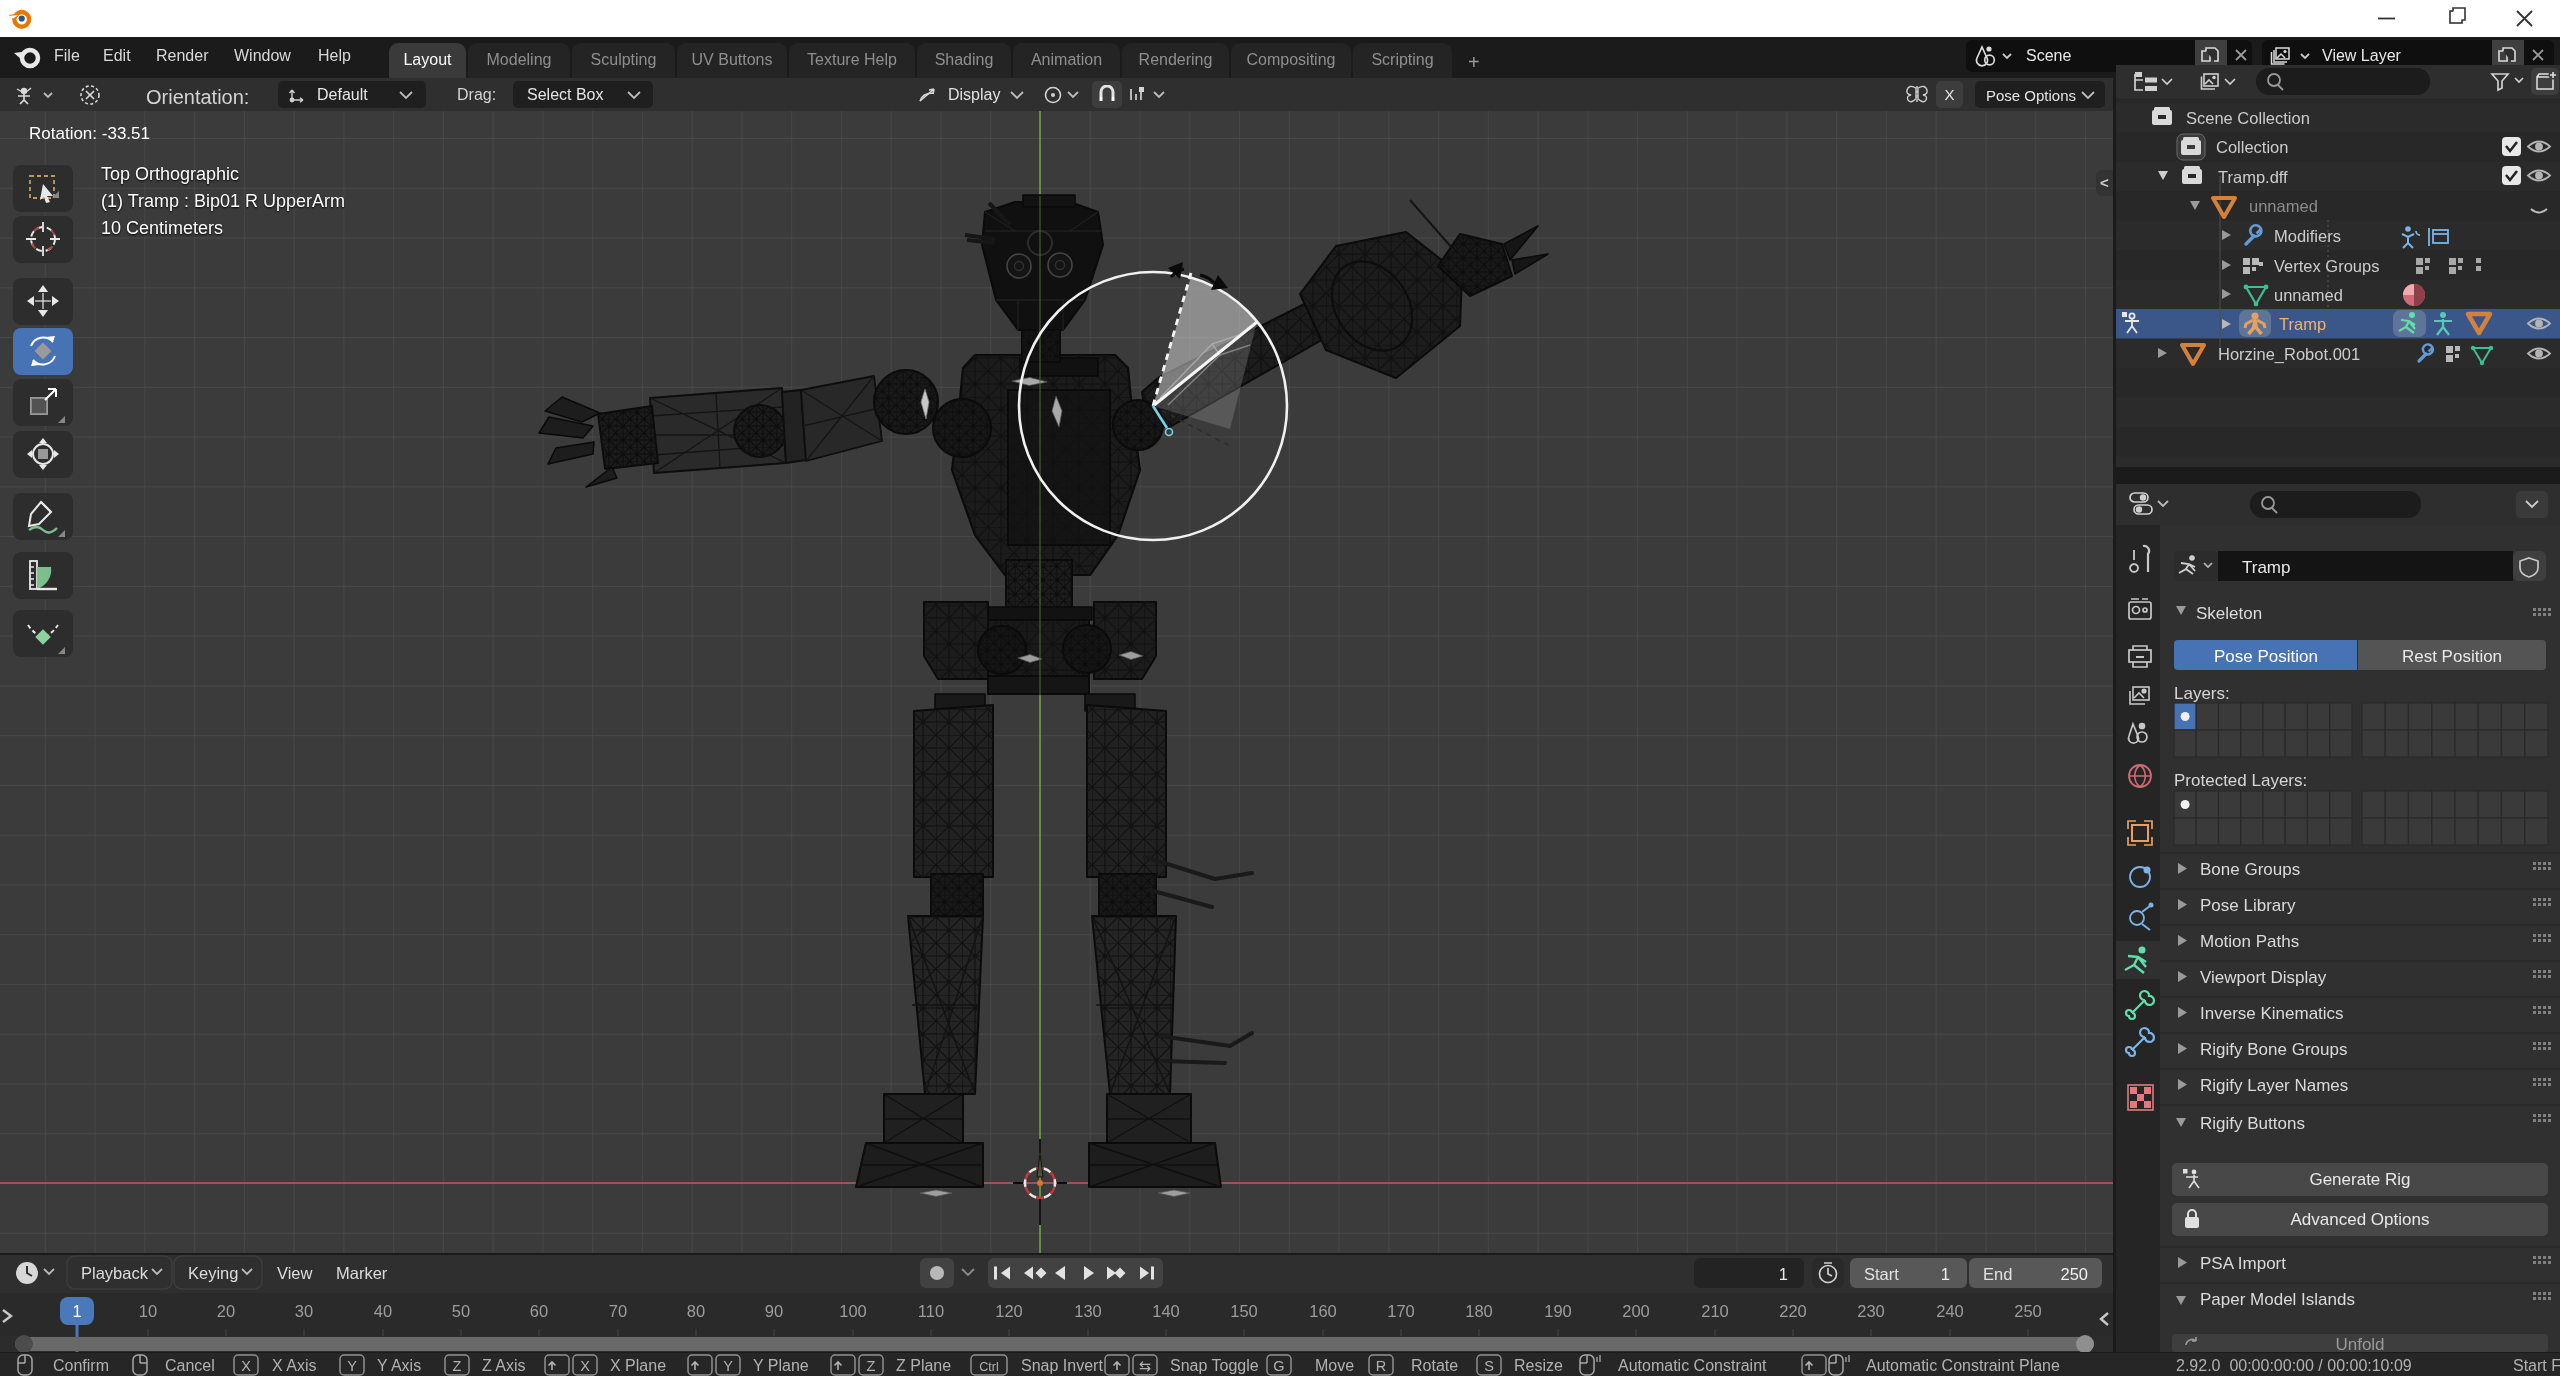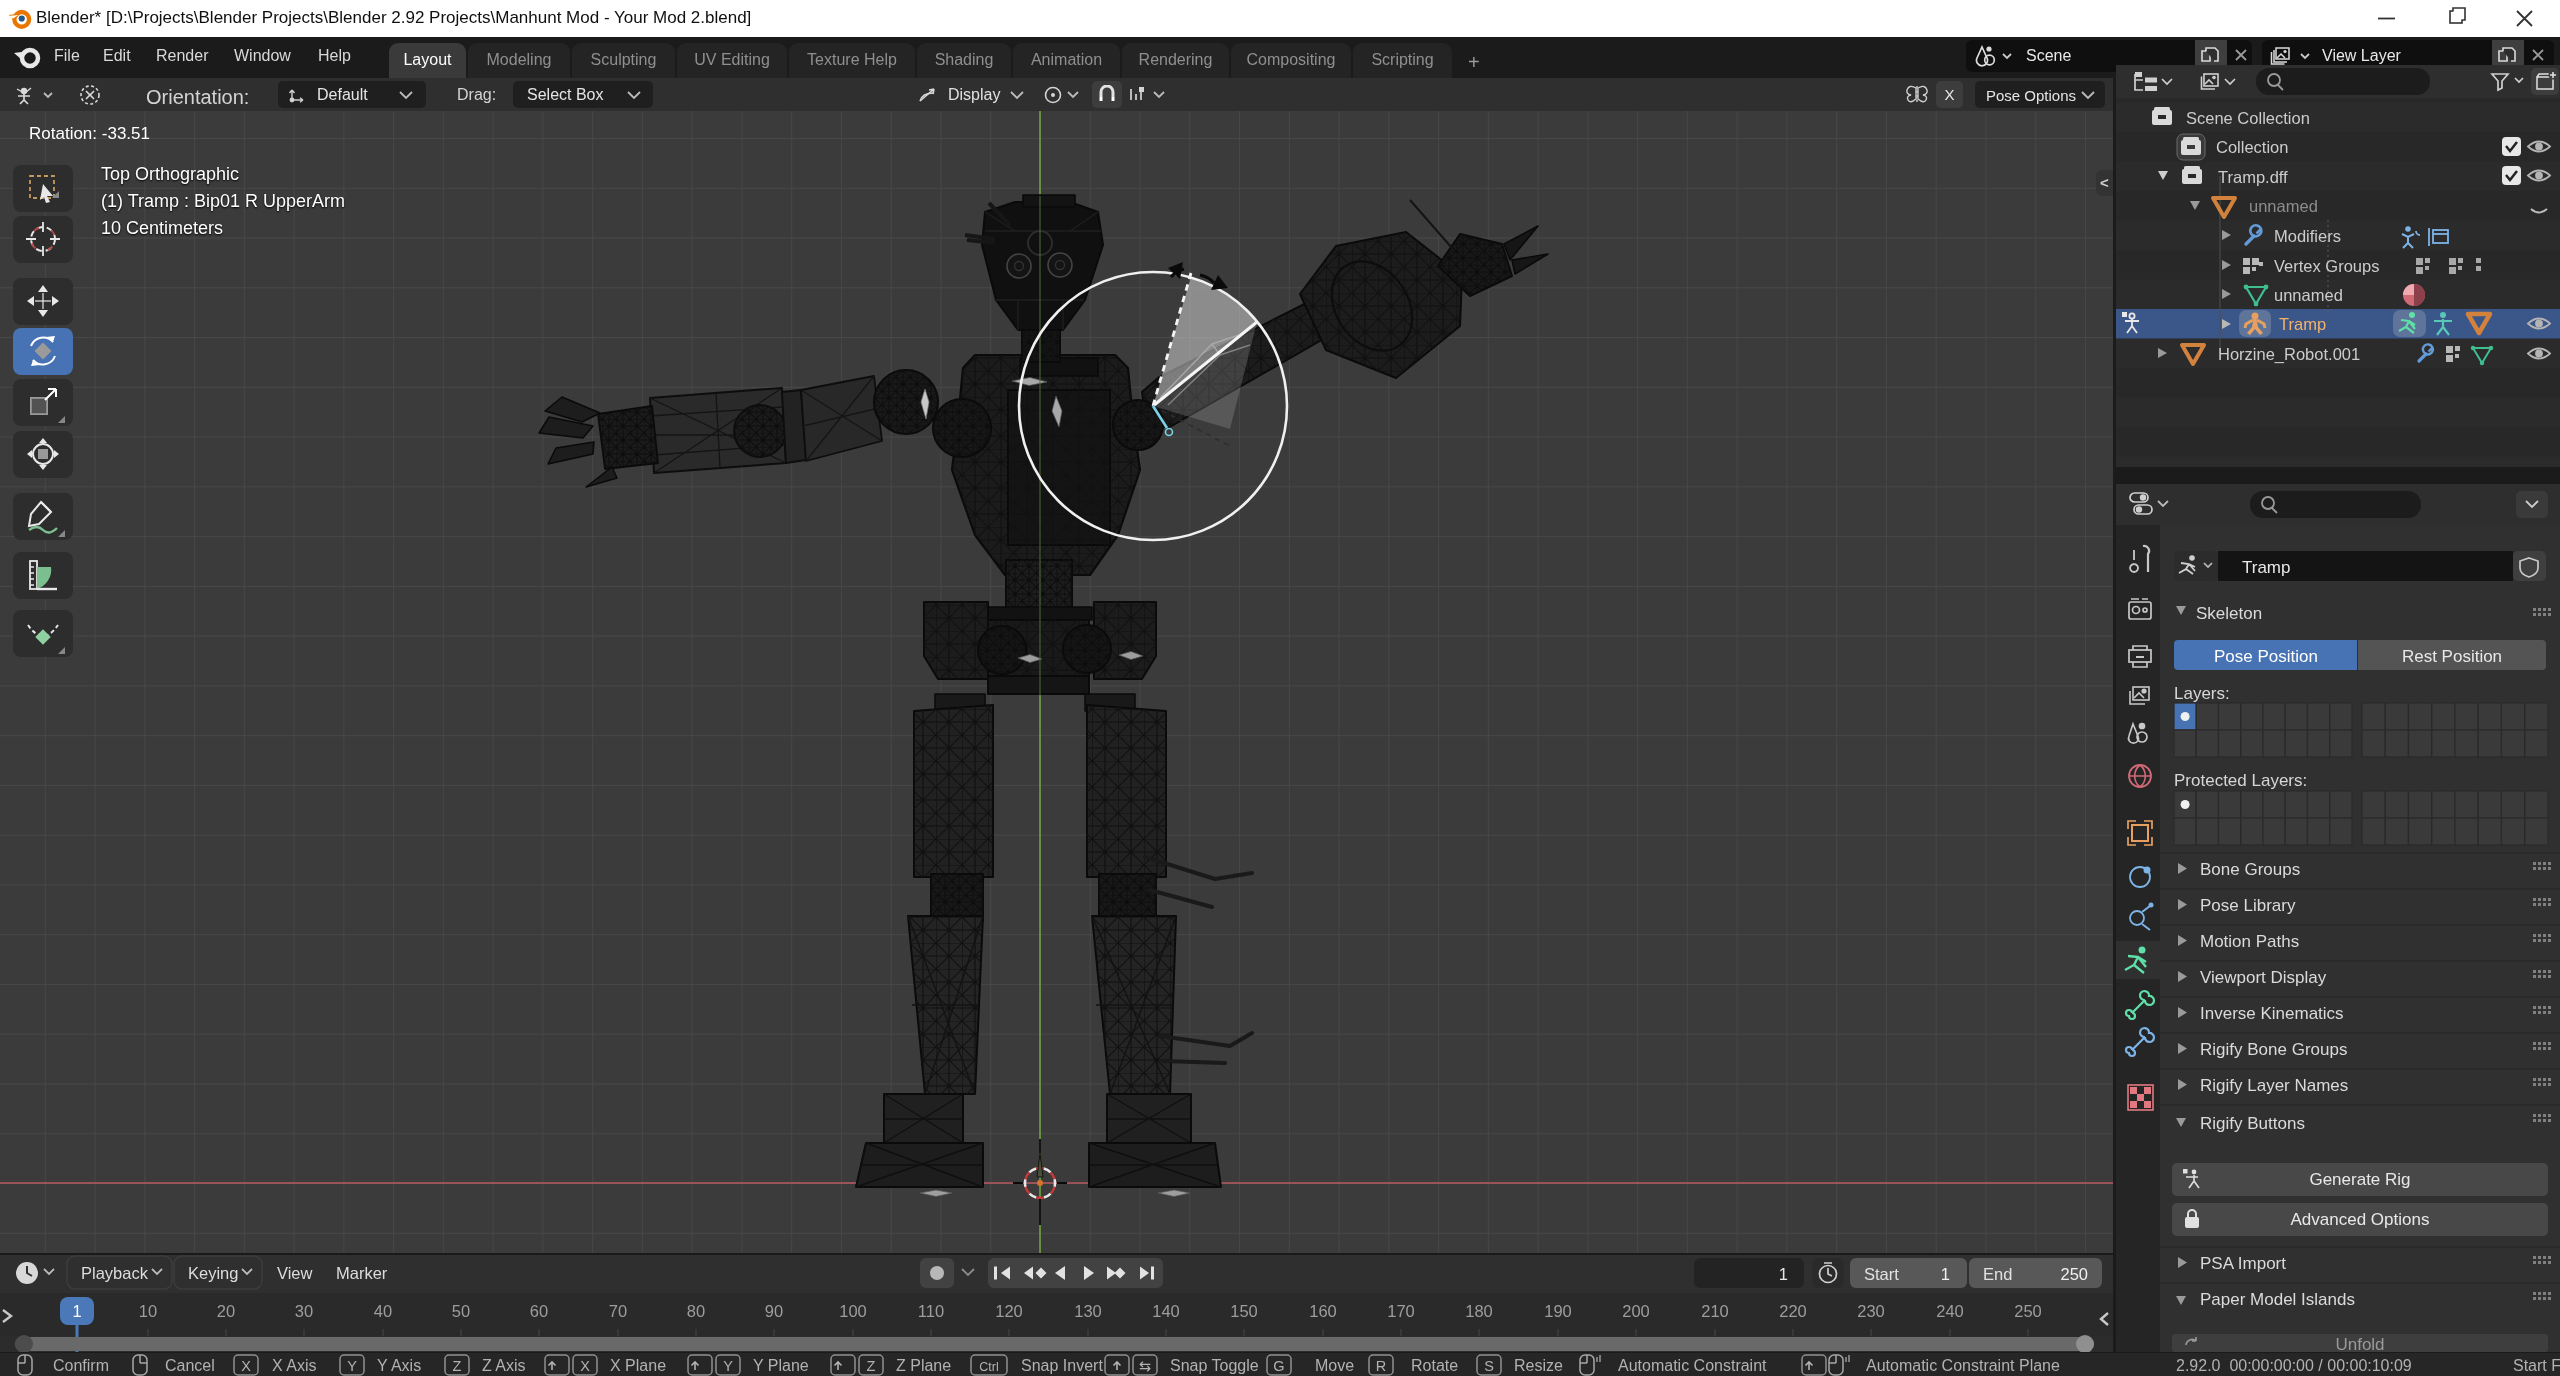--- a/index.html
+++ b/index.html
@@ -32,21 +32,20 @@
 </head>
 <body>
 <div id="stage">
   <div class="abs" id="titlebar">
     <svg class="abs" style="left:7px;top:6px" width="26" height="25" viewBox="0 0 30 28">
       <circle cx="17" cy="15" r="8.5" fill="none" stroke="#ea7600" stroke-width="5"></circle>
       <circle cx="17" cy="14" r="3.6" fill="#265787"></circle>
       <path d="M2 10 L16 8 L8 16 Z" fill="#ea7600"></path>
       <path d="M1 11 L13 10 L7 14 Z" fill="#ffffff"></path>
     </svg>
-    <div class="abs" id="titletext">Blender* [D:\Projects\Blender Projects\Blender 2.92 Projects\Manhunt Mod - Your Mod 2.blend]</div>
 
     <svg class="abs" style="left:2370px;top:0" width="190" height="37" viewBox="0 0 190 37">
       <line x1="8" y1="18.5" x2="25" y2="18.5" stroke="#333" stroke-width="1.8"></line>
       <rect x="80" y="11" width="12" height="12" fill="none" stroke="#333" stroke-width="1.6"></rect>
       <path d="M83 11 v-3 h12 v12 h-3" fill="#fff" stroke="#333" stroke-width="1.6"></path>
       <path d="M147 11 L162 26 M162 11 L147 26" stroke="#333" stroke-width="1.8"></path>
     </svg>
   </div>
 
   <div class="abs" id="topbar">
@@ -57,21 +56,21 @@
     </svg>
     <div class="abs menuitem" style="left:54px">File</div>
     <div class="abs menuitem" style="left:103px">Edit</div>
     <div class="abs menuitem" style="left:156px">Render</div>
     <div class="abs menuitem" style="left:234px">Window</div>
     <div class="abs menuitem" style="left:318px">Help</div>
 
     <div class="abs wtab active" style="left:389px;width:77px">Layout</div>
     <div class="abs wtab" style="left:468px;width:102px">Modeling</div>
     <div class="abs wtab" style="left:572px;width:103px">Sculpting</div>
-    <div class="abs wtab" style="left:677px;width:110px">UV Editing</div>
+    <div class="abs wtab" style="left:677px;width:110px">UV Buttons</div>
     <div class="abs wtab" style="left:789px;width:126px">Texture Help</div>
     <div class="abs wtab" style="left:917px;width:94px">Shading</div>
     <div class="abs wtab" style="left:1013px;width:107px">Animation</div>
     <div class="abs wtab" style="left:1122px;width:107px">Rendering</div>
     <div class="abs wtab" style="left:1231px;width:120px">Compositing</div>
     <div class="abs wtab" style="left:1353px;width:99px">Scripting</div>
     <div class="abs" style="left:1468px;top:14px;color:#9a9a9a;font-size:20px">+</div>
 
     <div class="abs" style="left:1966px;top:3px;width:286px;height:32px;background:#0f0f0f;border-radius:6px"></div>
     <svg class="abs" style="left:1974px;top:8px" width="38" height="22" viewBox="0 0 38 22">

